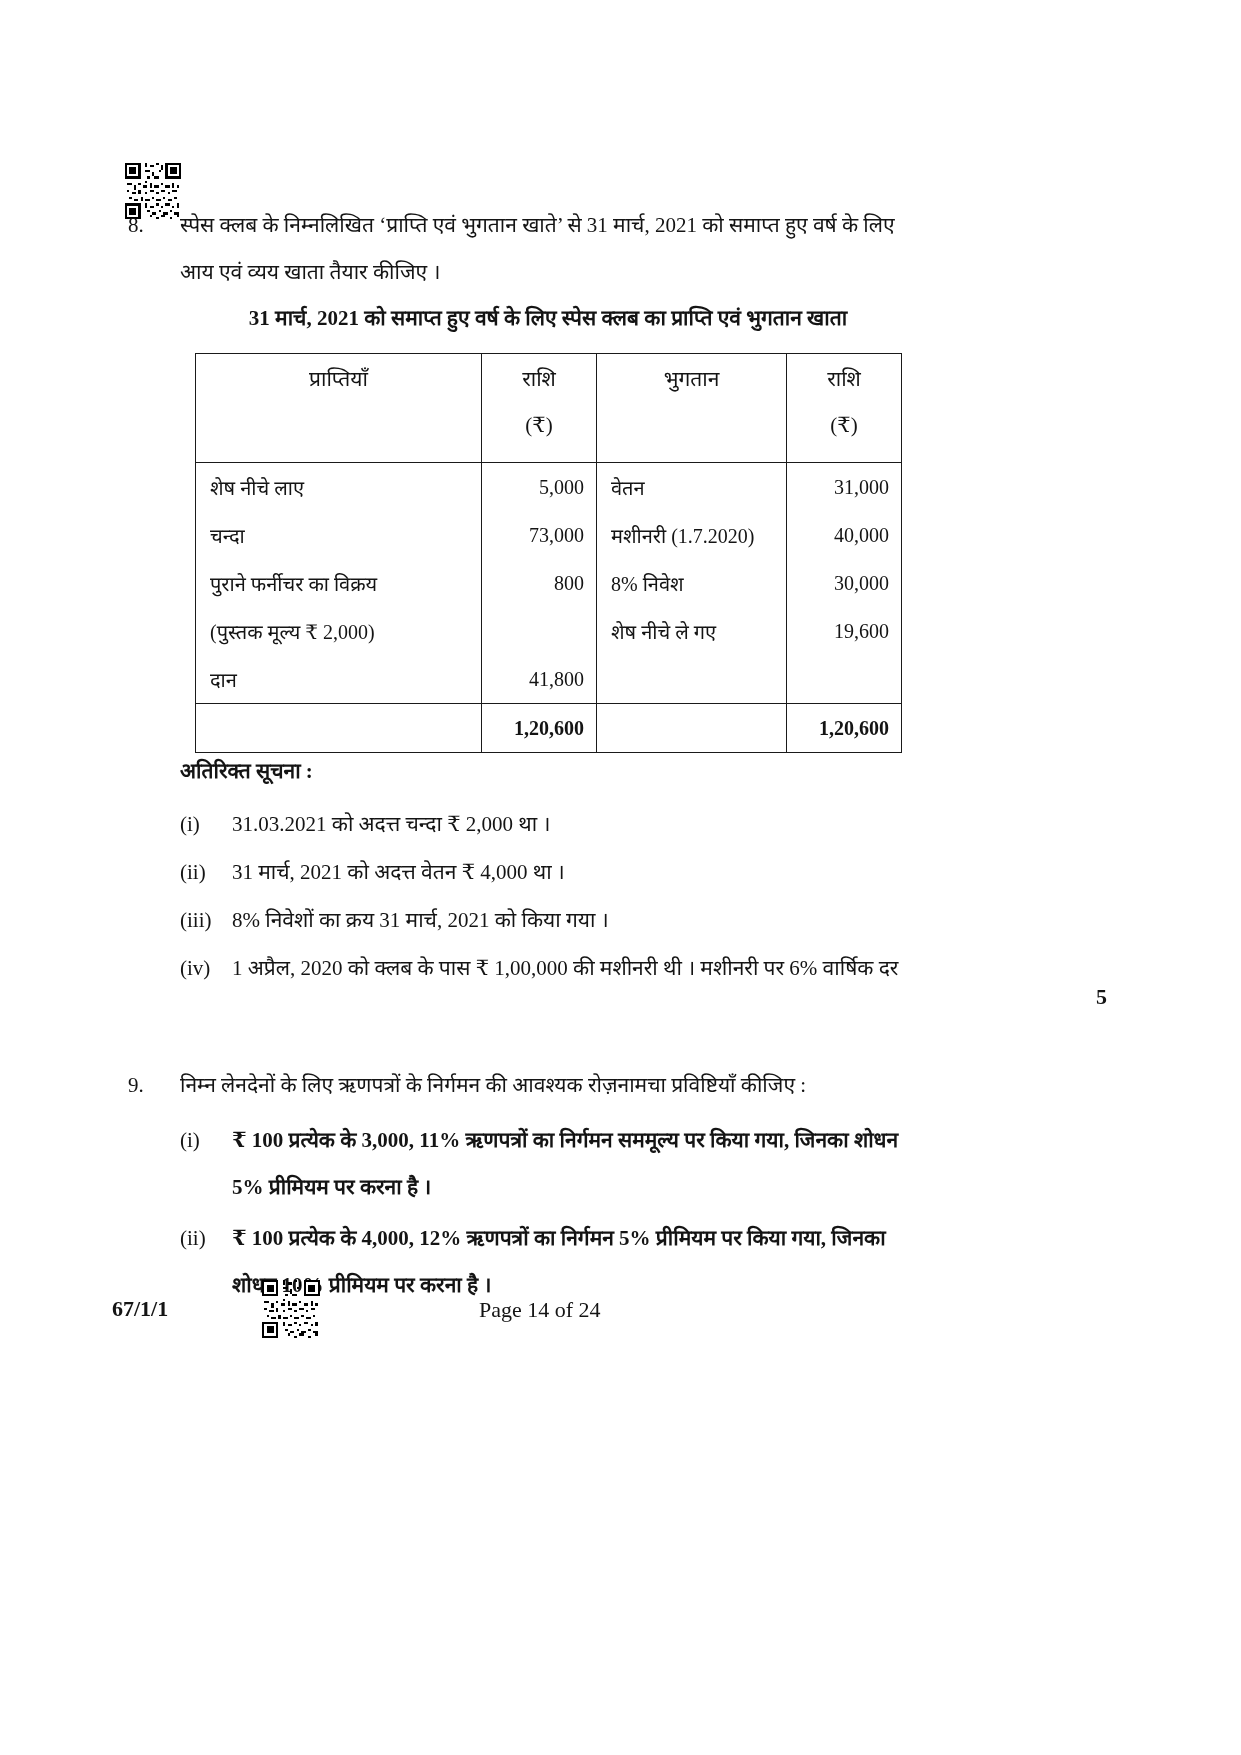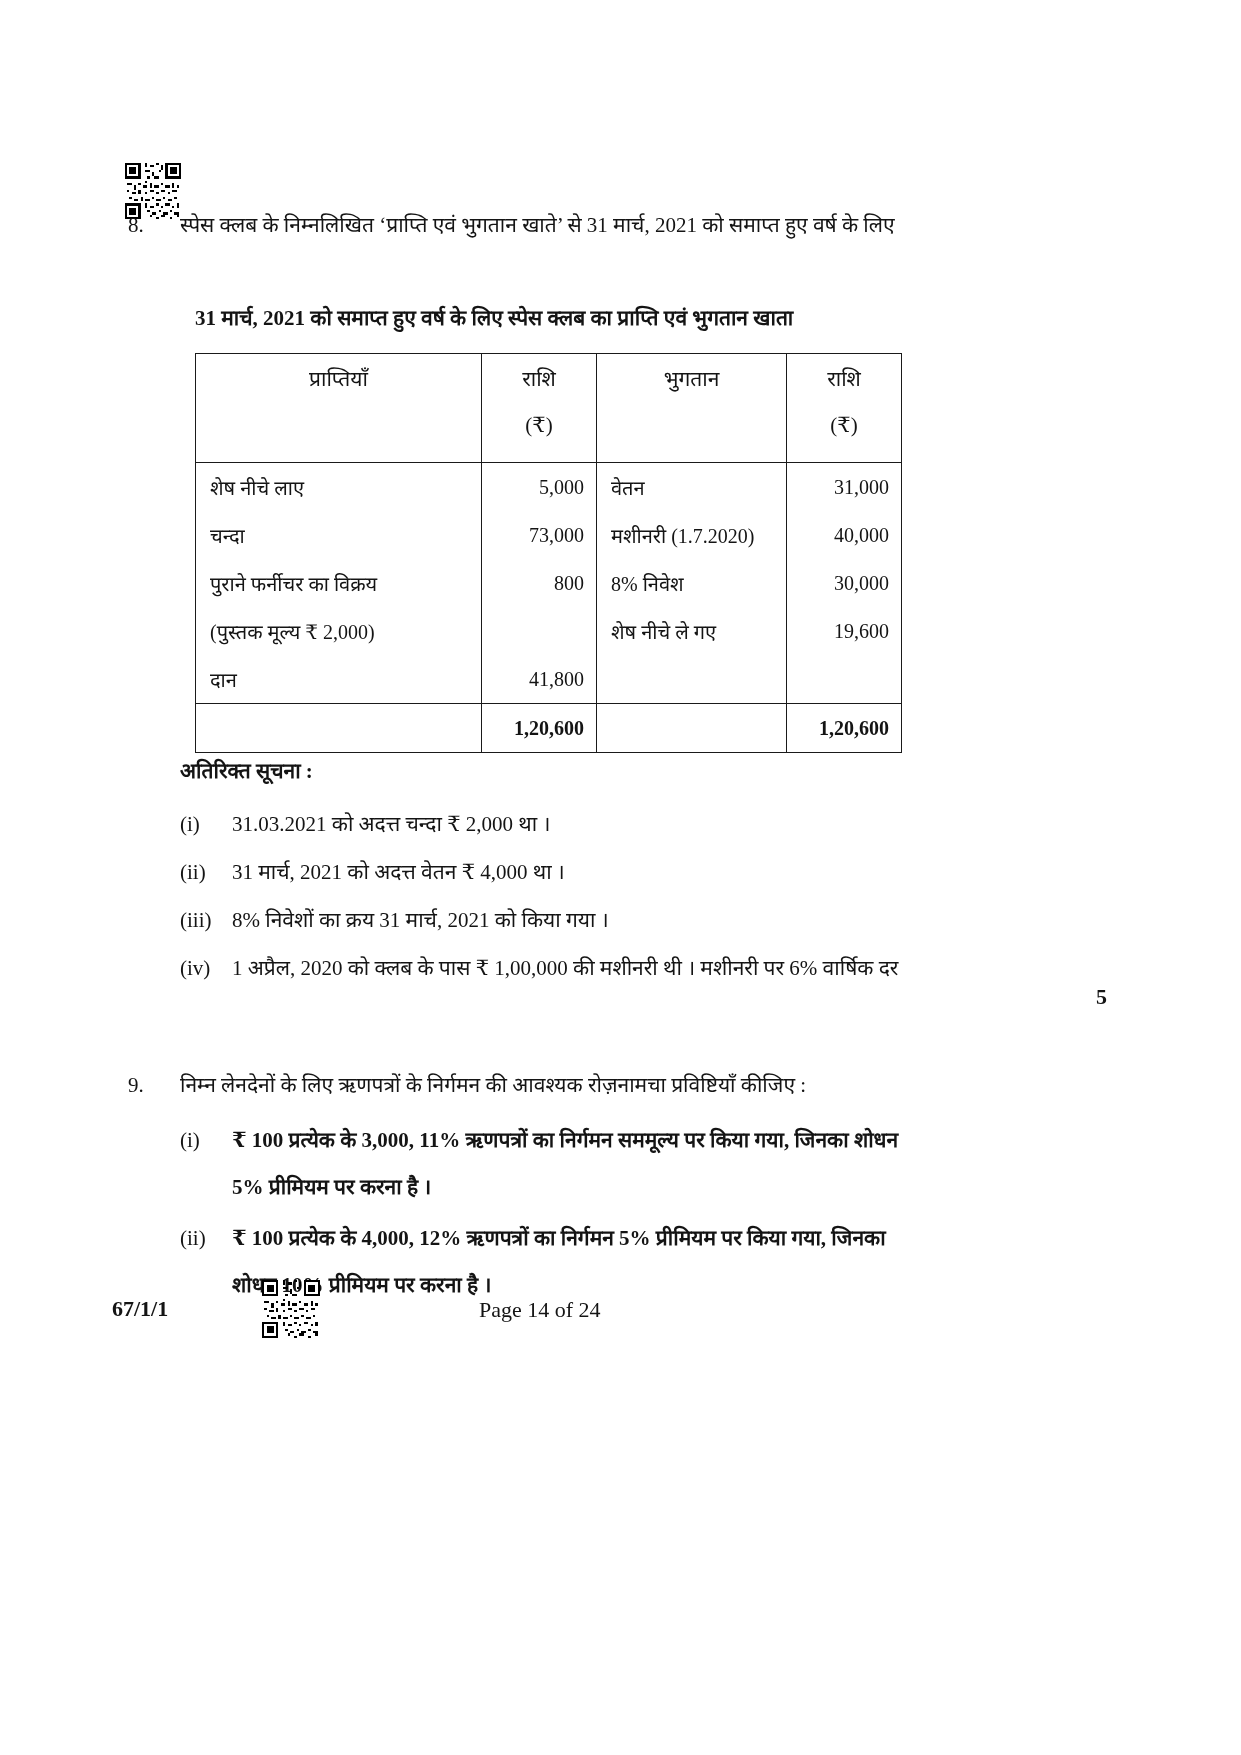--- a/index.html
+++ b/index.html
@@ -15,21 +15,21 @@
   .qr { position:absolute; }
   .qr svg { display:block; width:100%; height:100%; }
 
   
   .qblock { position:absolute; display:flex; }
   .qnum { width:52px; font-size:21px; line-height:47px; }
   .qtext { flex:1; font-size:21px; line-height:47px; }
 
   
   .table-section { position:absolute; left:195px; top:305px; width:706px; }
-  .table-title { text-align:left; font-weight:700; font-size:21px; line-height:26px; margin-bottom:22px; }
+  .table-title { text-align:center; font-weight:700; font-size:21px; line-height:26px; margin-bottom:22px; }
   table.rp { border-collapse:collapse; table-layout:fixed; width:706px; border:1.6px solid #1a1a1a;margin-top:20px; }
   table.rp col.c1 { width:286px; }
   table.rp col.c2 { width:115px; }
   table.rp col.c3 { width:190px; }
   table.rp col.c4 { width:115px; }
   table.rp th, table.rp td { border-left:1.6px solid #1a1a1a; font-weight:400; }
   table.rp th:first-child, table.rp td:first-child { border-left:none; }
   table.rp thead th {
     border-bottom:1.6px solid #1a1a1a;
     vertical-align:top; text-align:center;
@@ -140,20 +140,21 @@
   <div class="qr" style="left:125px; top:163px; width:56px; height:56px;">
     <svg viewBox="0 0 25 25">
         <use href="#qr-sym"></use>
       </svg>
   </div>
 
   <div class="qblock" style="left:128px; top:202px; width:992px;">
     <div class="qnum">8.</div>
     <div class="qtext">
       <div>स्पेस क्लब के निम्नलिखित ‘प्राप्ति एवं भुगतान खाते’ से 31 मार्च, 2021 को समाप्त हुए वर्ष के लिए</div>
+      <div>आय एवं व्यय खाता तैयार कीजिए ।</div>
     </div>
   </div>
 
   <div class="table-section">
     <div class="table-title">31 मार्च, 2021 को समाप्त हुए वर्ष के लिए स्पेस क्लब का प्राप्ति एवं भुगतान खाता</div>
     <table class="rp">
       <colgroup>
           <col class="c1">
           <col class="c2">
           <col class="c3">

